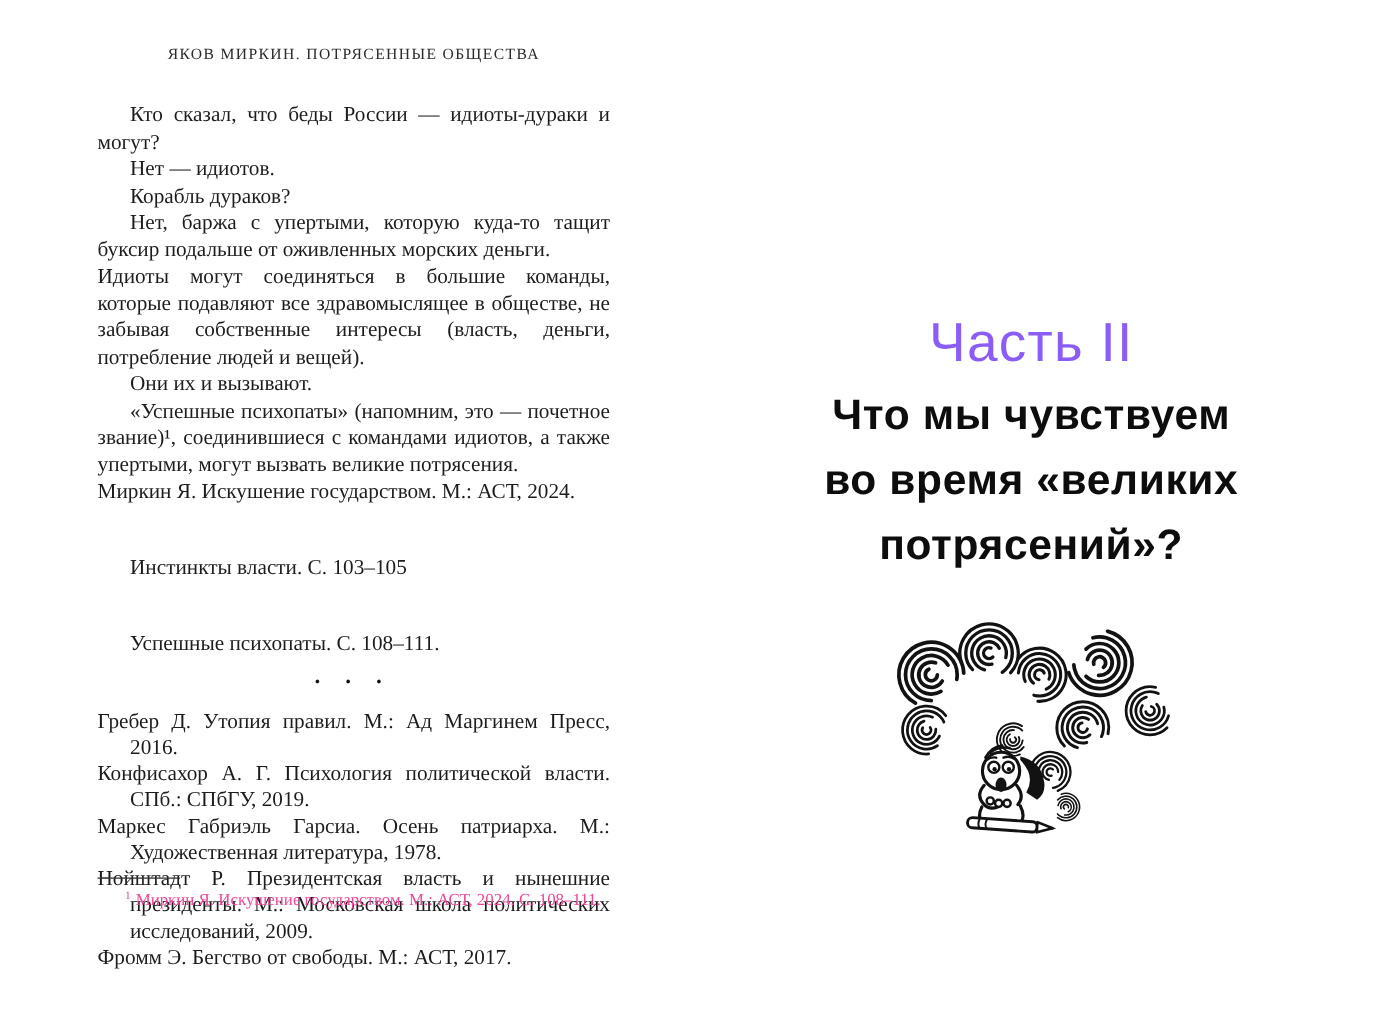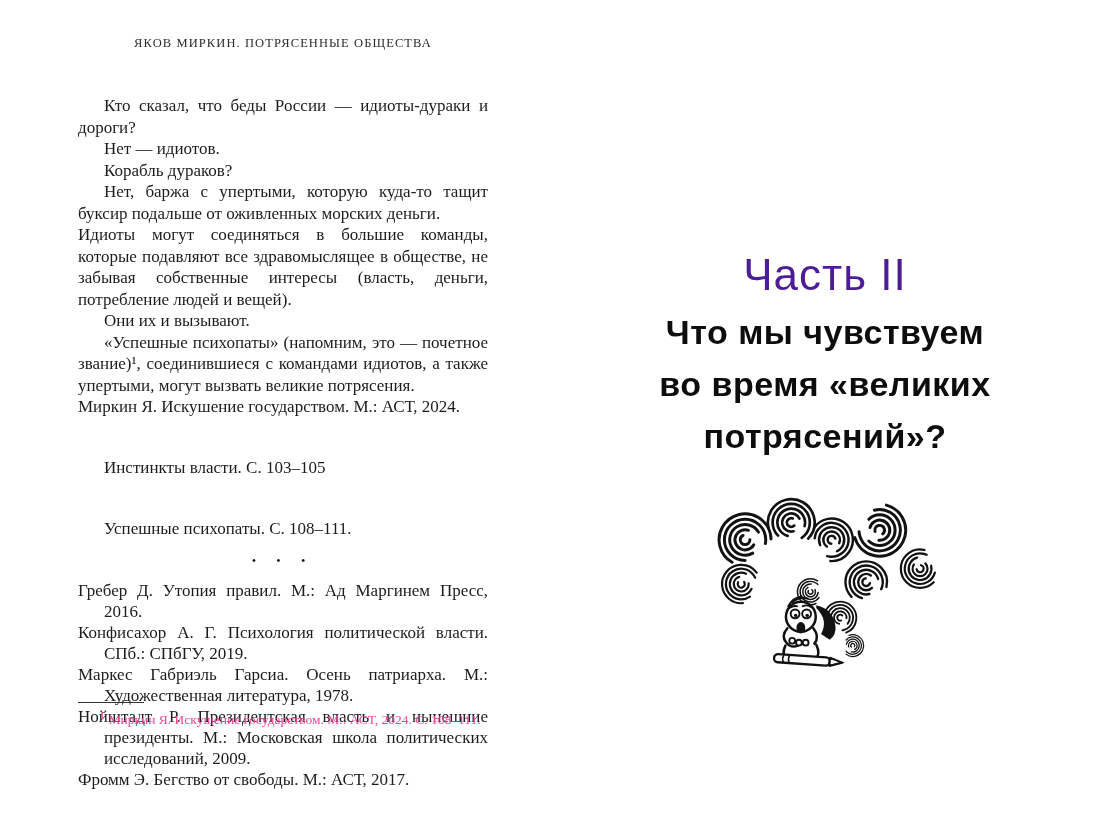--- a/index.html
+++ b/index.html
@@ -1,21 +1,21 @@
 <!DOCTYPE html>
 <html><head>
 <meta charset="utf-8">
 <style>
   html,body{margin:0;padding:0;background:#ffffff;width:1100px;height:825px;overflow:hidden;}
   .spread{position:relative;width:1100px;height:825px;background:#ffffff;font-family:"Liberation Serif",serif;color:#1c1c1c;}
   .page{position:absolute;top:0;height:825px;background:#ffffff;}
   .page-left{left:0;width:550px;}
   .page-right{left:550px;width:550px;}
   .col{position:absolute;left:78px;top:36px;width:410px;}
-  .running-head{font-size:12.5px;letter-spacing:1.1px;text-align:center;color:#2b2b2b;margin-bottom:44px;font-family:"Liberation Serif",serif;}
+  .running-head{font-size:12.5px;letter-spacing:1.1px;text-align:center;color:#2b2b2b;margin-bottom:30px;font-family:"Liberation Serif",serif;}
   .p{font-size:17px;line-height:21.5px;text-align:justify;margin:0;}
   .ind{text-indent:26px;}
   h2.sec{font-family:"Liberation Sans",sans-serif;font-size:18px;font-weight:700;color:#111;margin:14px 0 15px 0;line-height:20px;}
   h2.sec1{margin-top:13px;}
   .reflist{margin:0;}
   .ref{font-size:17px;line-height:21px;text-align:justify;margin:0;}
   .hang{padding-left:26px;text-indent:-26px;}
   .sub{padding-left:26px;margin-top:40px;}
   .separator{text-align:center;font-size:11px;font-weight:700;letter-spacing:9px;color:#111;margin:13px 0 12px 0;line-height:16px;}
   .footnote-block{position:absolute;left:78px;top:702px;width:410px;}
@@ -31,21 +31,21 @@
 </style>
 </head>
 <body>
 
 <div class="spread">
 
   <div class="page page-left">
     <div class="col">
       <div class="running-head">ЯКОВ МИРКИН. ПОТРЯСЕННЫЕ ОБЩЕСТВА</div>
 
-      <p class="p ind">Кто сказал, что беды России — идиоты-дураки и дороги?</p>
+      <p class="p ind">Кто сказал, что беды России — идиоты-дураки и могут?</p>
       <p class="p ind">Нет — идиотов.</p>
       <p class="p ind">Корабль дураков?</p>
       <p class="p ind">Нет, баржа с упертыми, которую куда-то тащит буксир подальше от оживленных морских деньги.</p>
 
       <p class="p">Идиоты могут соединяться в большие команды, которые подавляют все здравомыслящее в обществе, не забывая собственные интересы (власть, деньги, потребление людей и вещей).</p>
       <p class="p ind">Они их и вызывают.</p>
       <p class="p ind">«Успешные психопаты» (напомним, это — почетное звание)¹, соединившиеся с командами идиотов, а также упертыми, могут вызвать великие потрясения.</p>
 
       <div class="reflist">
         <p class="ref">Миркин Я. Искушение государством. М.: АСТ, 2024.</p>
@@ -64,21 +64,21 @@
       </div>
     </div>
 
     <div class="footnote-block">
       <div class="fn-rule"></div>
       <p class="fn"><sup>1</sup><span>Миркин Я. Искушение государством. М.: АСТ, 2024. С. 108–111.</span></p>
     </div>
   </div>
 
   <div class="page page-right">
-    <div class="part-label" style="color: #4c1d95;">Часть II</div>
+    <div class="part-label" style="color: #8b5cf6;">Часть II</div>
     <h1 class="part-title" style="color: rgb(13, 13, 13);">Что мы чувствуем
 во время «великих
 потрясений»?</h1>
   </div>
 
   <svg class="illo" width="250" height="210" viewBox="0 0 260 210" aria-hidden="true">
     <defs>
       <g id="curl" fill="none" stroke="#121212" stroke-width="3.1" stroke-linecap="round">
         <circle r="5" pathLength="100" stroke-dasharray="68 32"></circle>
         <circle r="10.5" pathLength="100" stroke-dasharray="72 28" transform="rotate(30)"></circle>

